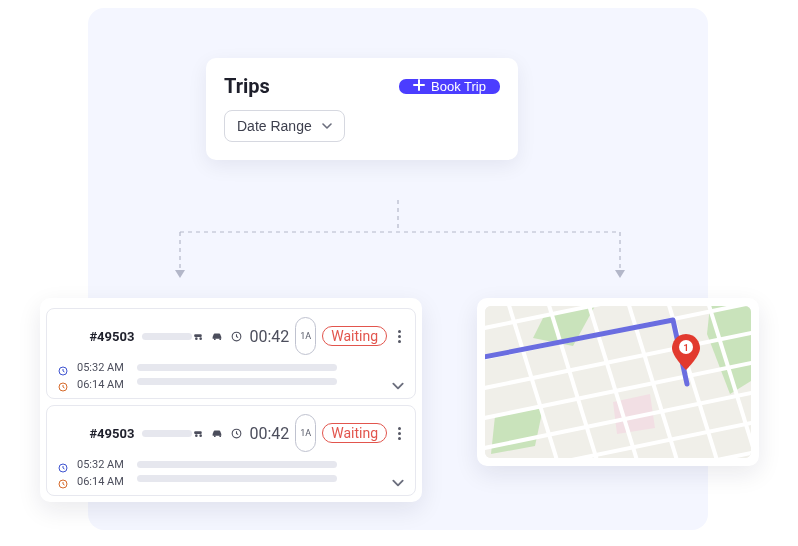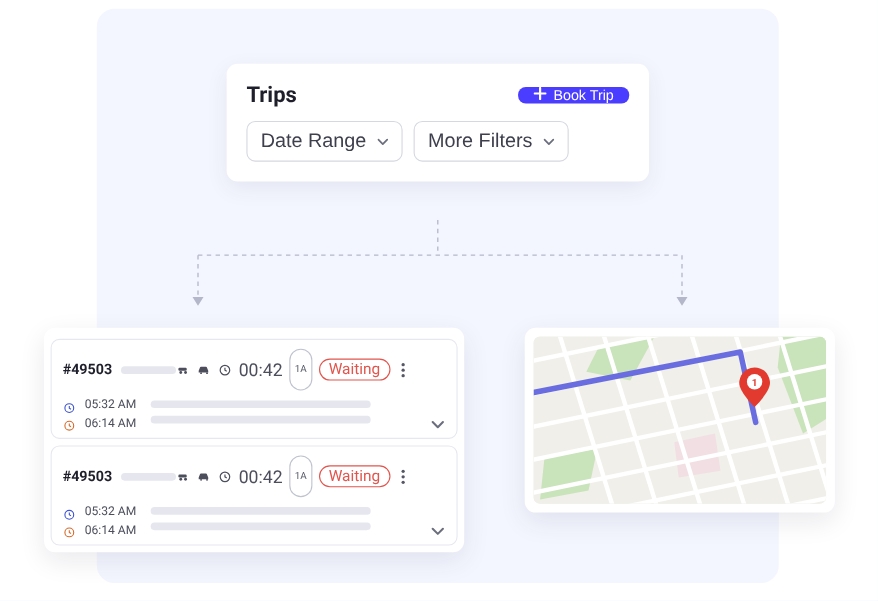--- a/index.html
+++ b/index.html
@@ -14,21 +14,21 @@
     position: absolute;
     left: 88px; top: 8px;
     width: 620px; height: 522px;
     background: #f4f6ff;
     border-radius: 16px;
   }
   
   .top-card {
     position: absolute;
     left: 206px; top: 58px;
-    width: 384px;
+    width: 312px;
     background: #ffffff;
     border-radius: 10px;
     box-shadow: 0 6px 20px rgba(20,20,50,0.07);
     padding: 16px 18px 18px 18px;
   }
   .tc-head {
     display: flex; align-items: center; justify-content: space-between;
     margin-bottom: 12px;
   }
   .tc-title {
@@ -53,21 +53,21 @@
   .search-input {
     border: none; outline: none; flex: 1;
     font-size: 14px; color: #444; background: transparent;
   }
   .search-input::placeholder { color: #8c8f9d; }
   .filters { display: flex; gap: 10px; }
   .filter-pill {
     display: inline-flex; align-items: center; gap: 10px;
     border: 1px solid #d6d8e0; border-radius: 8px;
     background: #fff; padding: 7px 12px;
-    font-size: 18px; color: #3d3f4d; cursor: pointer;
+    font-size: 14px; color: #3d3f4d; cursor: pointer;
   }
   .filter-pill svg { width: 10px; height: 10px; color: #6b6e7d; }
 
   
   svg.connector {
     position: absolute;
     left: 0; top: 0; width: 798px; height: 546px;
     pointer-events: none;
   }
   svg.connector path, svg.connector line {
@@ -87,21 +87,21 @@
     padding: 10px 6px 6px 6px;
   }
   .trip-card {
     border: 1px solid #e7e8ef;
     border-radius: 8px;
     padding: 8px 10px 6px 10px;
     margin-bottom: 6px;
   }
   .trip-card:last-child { margin-bottom: 0; }
   .trip-top {
-    display: flex; align-items: center; justify-content: flex-start;
+    display: flex; align-items: center; justify-content: flex-end;
     margin-bottom: 6px;
   }
   .trip-id-wrap { display: flex; align-items: center; gap: 8px; }
   .trip-id { font-size: 13px; font-weight: 700; color: #1e1f2b; }
   .skel { background: #e6e7ee; border-radius: 999px; height: 7px; }
   .trip-top-right { display: flex; align-items: center; gap: 6px; }
   .ico { width: 13px; height: 13px; color: #4c4e5c; display: inline-flex; }
   .duration { font-size: 16px; color: #4c4e5c; }
   .pax-badge {
     border: 1px solid #bfc2cf; border-radius: 999px;
@@ -173,28 +173,20 @@
         <svg viewBox="0 0 12 12">
             <path d="M6 1v10M1 6h10" stroke="#fff" stroke-width="2" stroke-linecap="round"></path>
           </svg>
       </span>
       <span>Book Trip</span>
     </button>
   </div>
   <div class="filters">
     <button class="filter-pill">
       <span>Date Range</span>
-      <span>
-        <svg viewBox="0 0 10 10">
-            <path d="M1 3l4 4 4-4" stroke="currentColor" stroke-width="1.6" fill="none" stroke-linecap="round" stroke-linejoin="round"></path>
-          </svg>
-      </span>
-    </button>
-    <button class="filter-pill">
-      <span>More Filters</span>
       <span>
         <svg viewBox="0 0 10 10">
             <path d="M1 3l4 4 4-4" stroke="currentColor" stroke-width="1.6" fill="none" stroke-linecap="round" stroke-linejoin="round"></path>
           </svg>
       </span>
     </button>
   </div>
 </div>
 
 <div class="trip-list">

